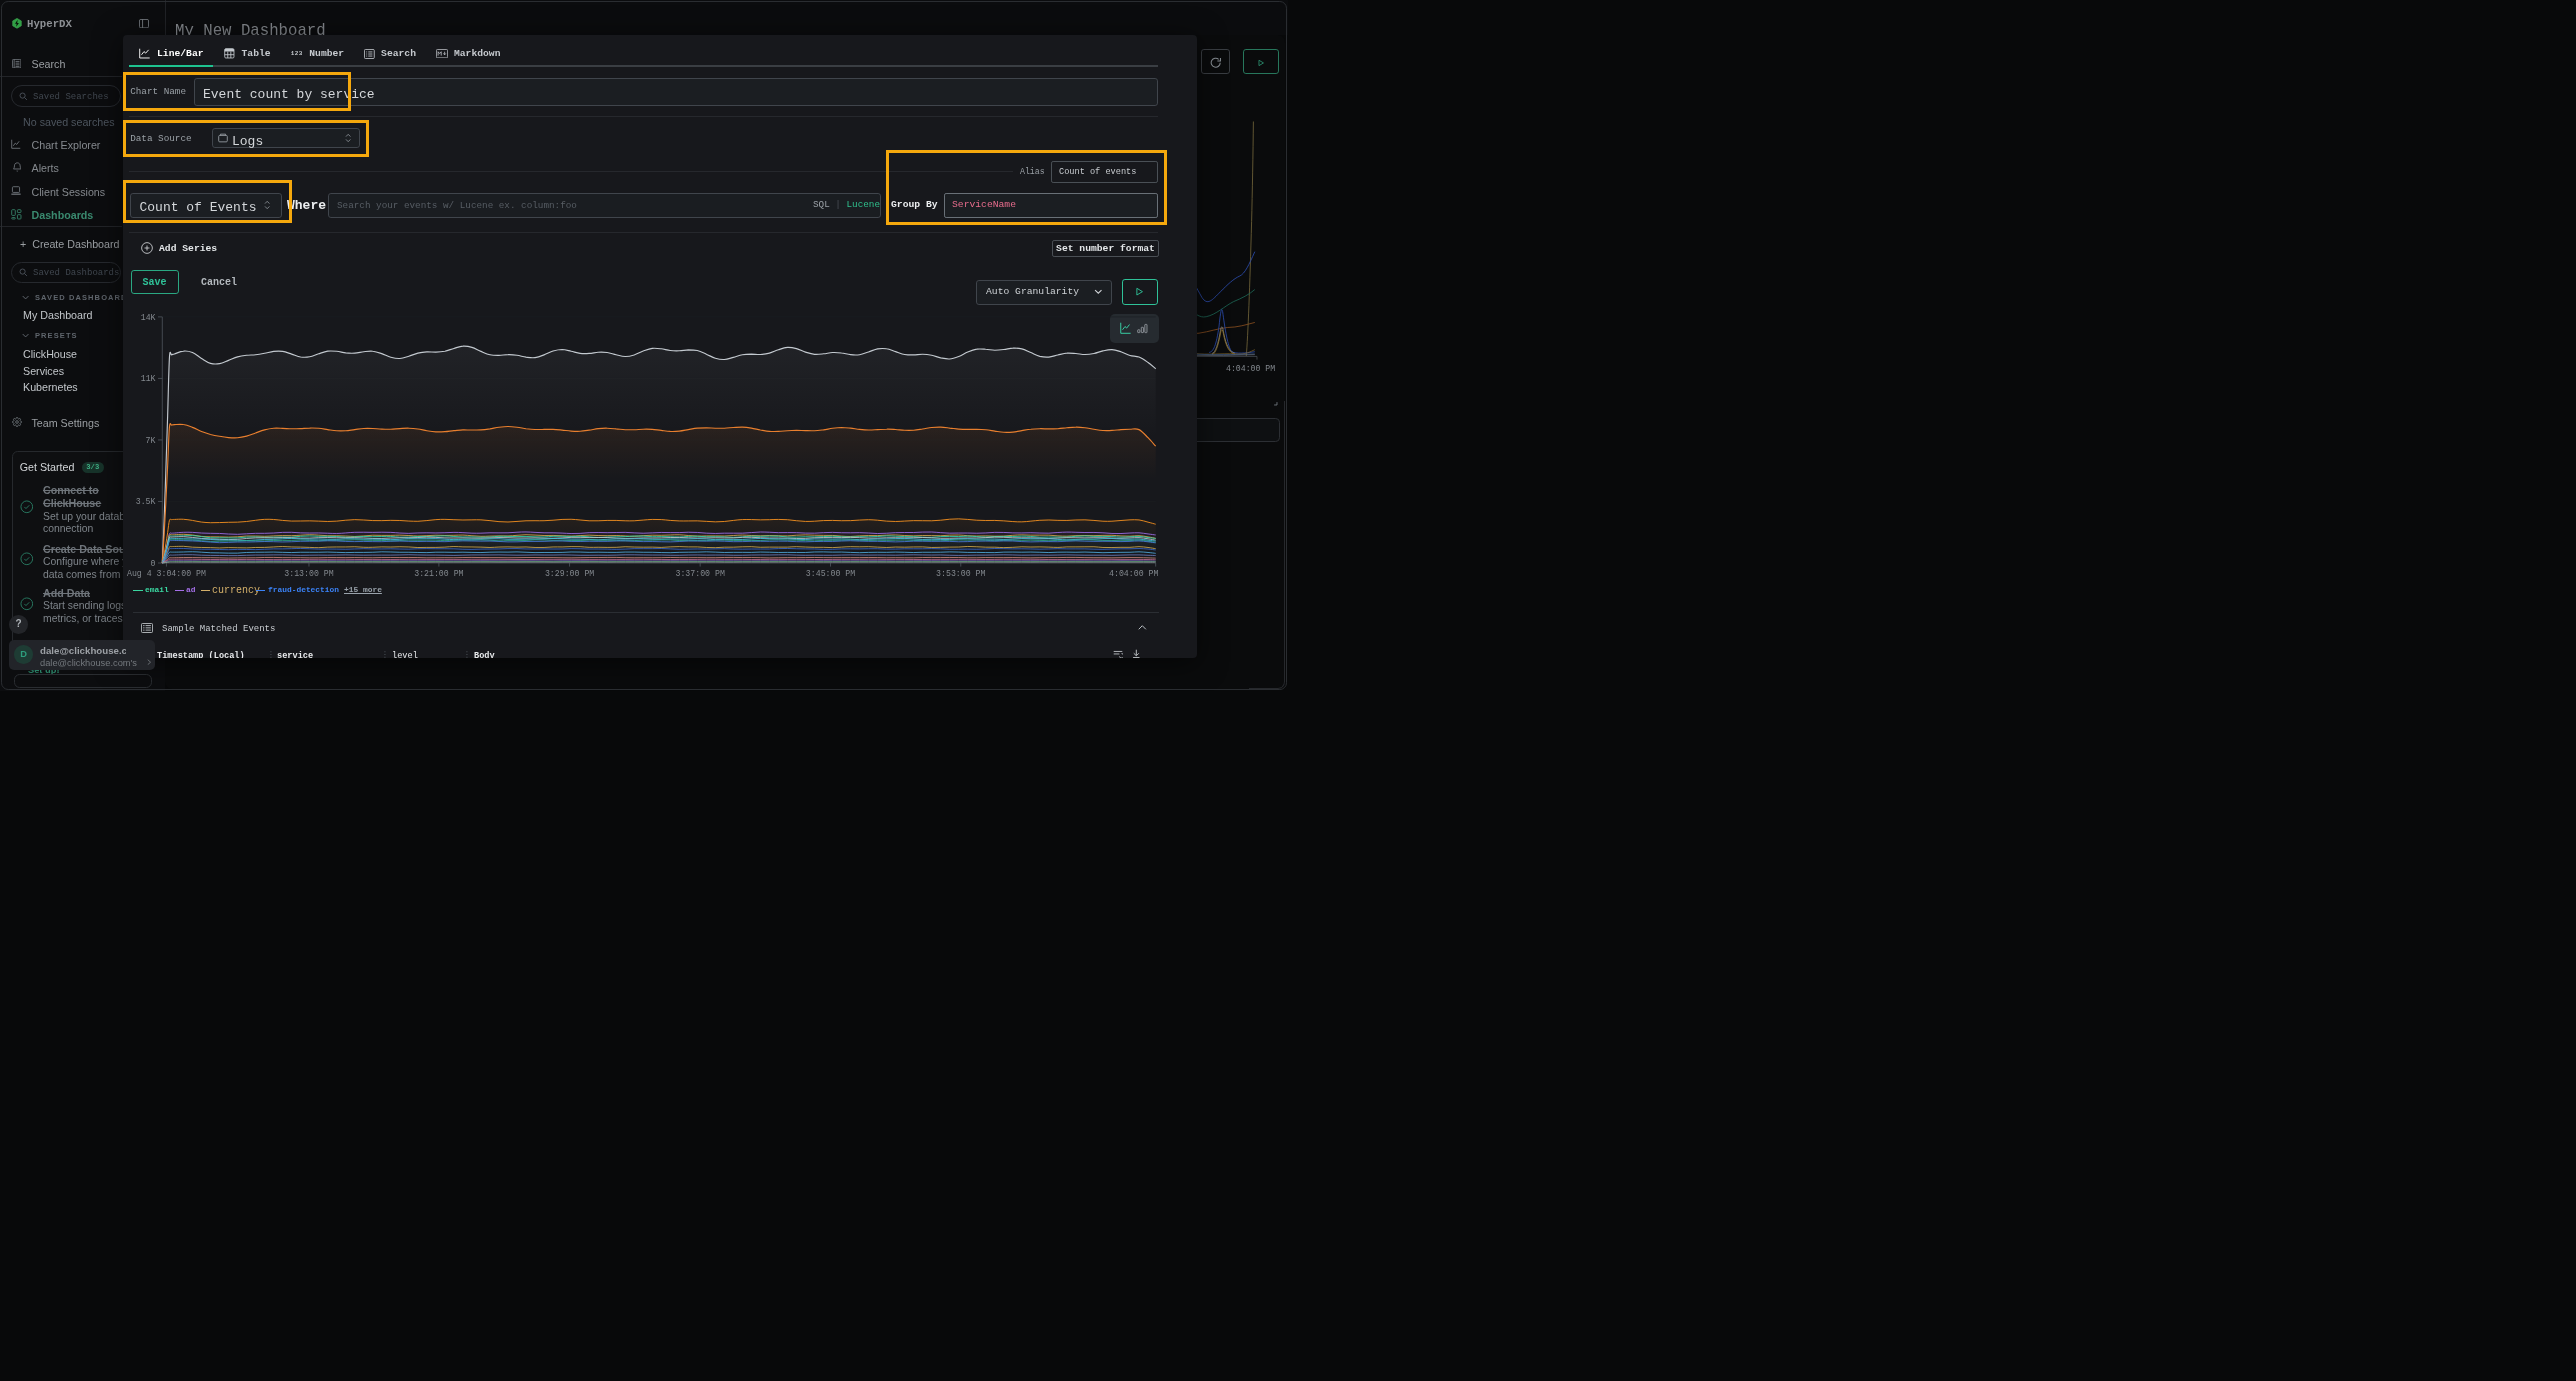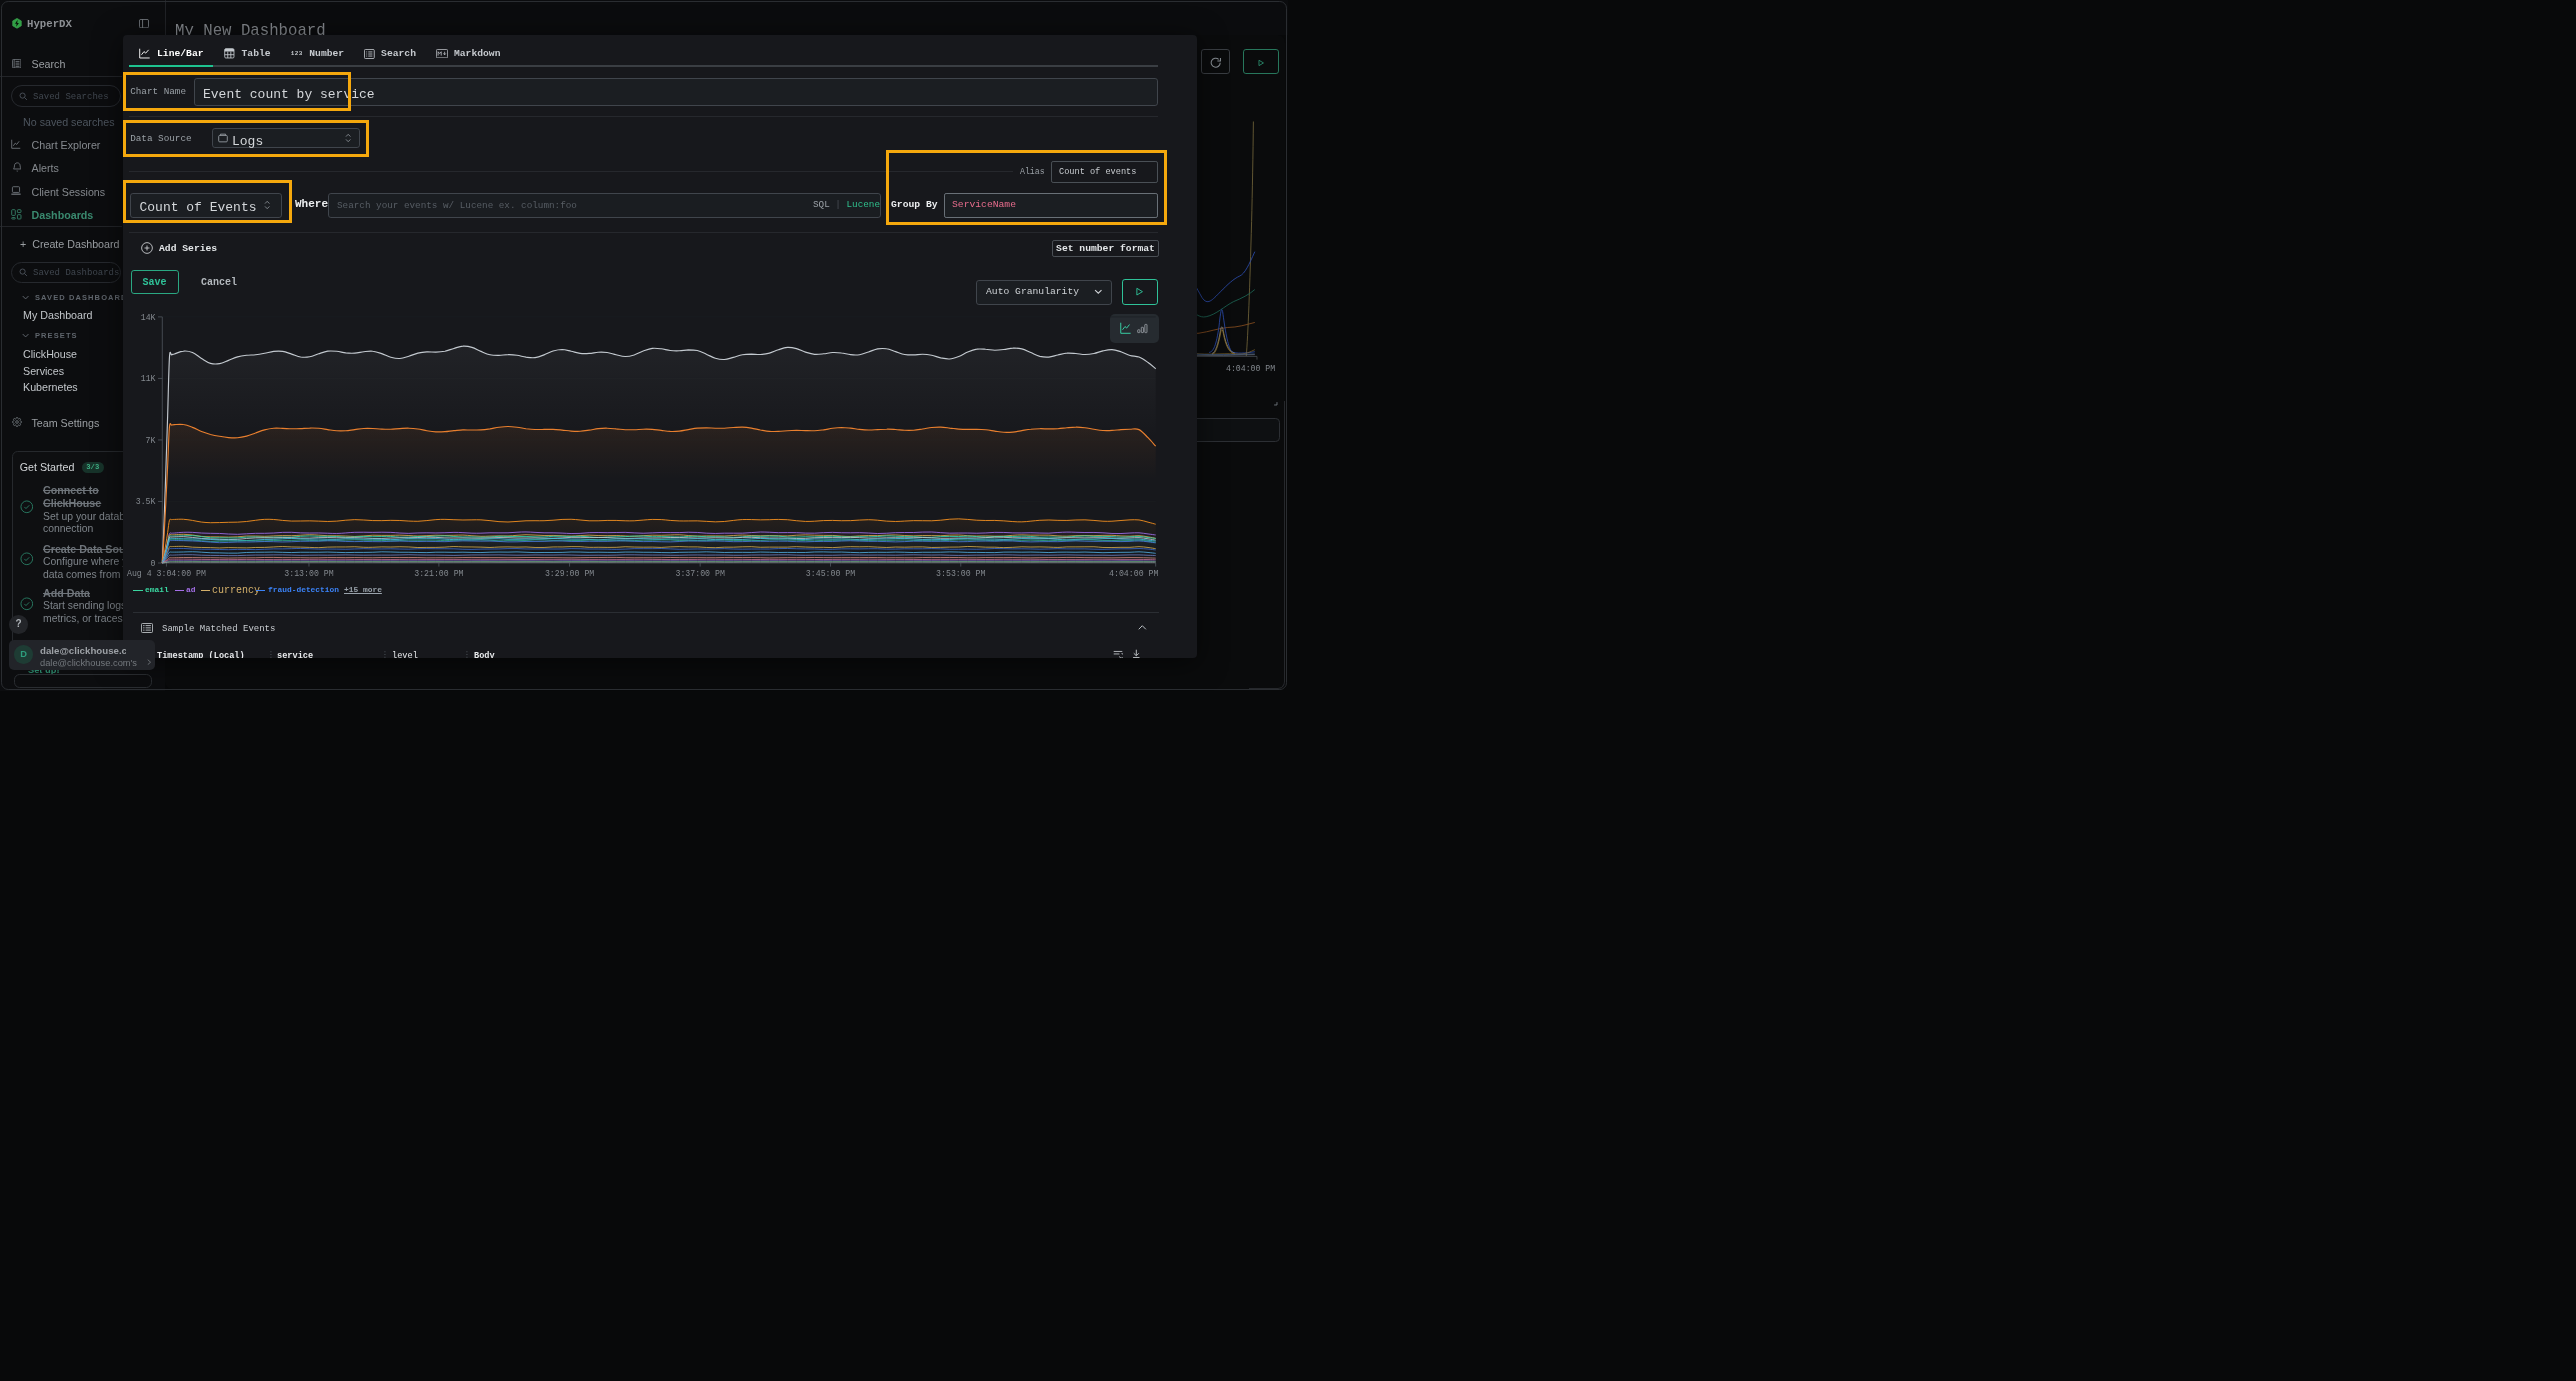--- a/index.html
+++ b/index.html
@@ -254,21 +254,21 @@
   <div class="abs" style="left:897px;top:132px;font-size:8.2px;color:#9aa0a6">Alias</div>
   <div class="abs" style="left:928px;top:126px;width:107px;height:21.5px;border:0.7px solid #4a5056;border-radius:2.1px"></div>
   <div class="abs" style="left:936px;top:132px;font-size:8.6px;color:#c9cdd1">Count of events</div>
 
   <div class="inp" style="left:6.8px;top:158px;width:152px;height:25.4px"></div>
   <div class="abs itext" style="left:16.5px;top:165px">Count of Events</div>
   <svg class="abs" style="left:141px;top:165px" width="6.4" height="10" viewBox="0 0 9 14" fill="none" stroke="#878d93" stroke-width="1.3">
       <path d="M1.4 5l3.1-3.2L7.6 5"></path>
       <path d="M1.4 9l3.1 3.2L7.6 9"></path>
     </svg>
-  <div class="abs" style="left:172px;top:163px;font-size:11px;font-weight:bold;color:#eceef0">Where</div>
+  <div class="abs" style="left:164px;top:163px;font-size:13px;font-weight:bold;color:#eceef0">Where</div>
   <div class="inp" style="left:205px;top:158px;width:553px;height:25.4px;background:#1a1d21"></div>
   <div class="abs ph" style="left:214px;top:165px;font-size:9.3px;white-space:pre">Search your events w/ Lucene ex. column:foo</div>
   <div class="abs" style="left:690px;top:164px;font-size:9.3px;color:#9aa0a6">SQL <span style="color:#4a5056">|</span> <span style="color:#2fc08d">Lucene</span></div>
   <div class="abs" style="left:768px;top:164px;font-size:9.7px;font-weight:bold;color:#eceef0">Group By</div>
   <div class="abs" style="left:821px;top:158px;width:214px;height:25.4px;border:0.7px solid #697077;border-radius:2.1px;background:#1b1e22"></div>
   <div class="abs" style="left:829px;top:164px;font-size:9.7px;color:#e96d8d">ServiceName</div>
   <div class="divider" style="left:6.4px;top:197px;width:1029px"></div>
 
   <svg class="abs" style="left:18px;top:207px" width="12" height="12" viewBox="0 0 17 17" fill="none" stroke="#d4d7da" stroke-width="1.2">
       <circle cx="8.5" cy="8.5" r="7.6"></circle>

